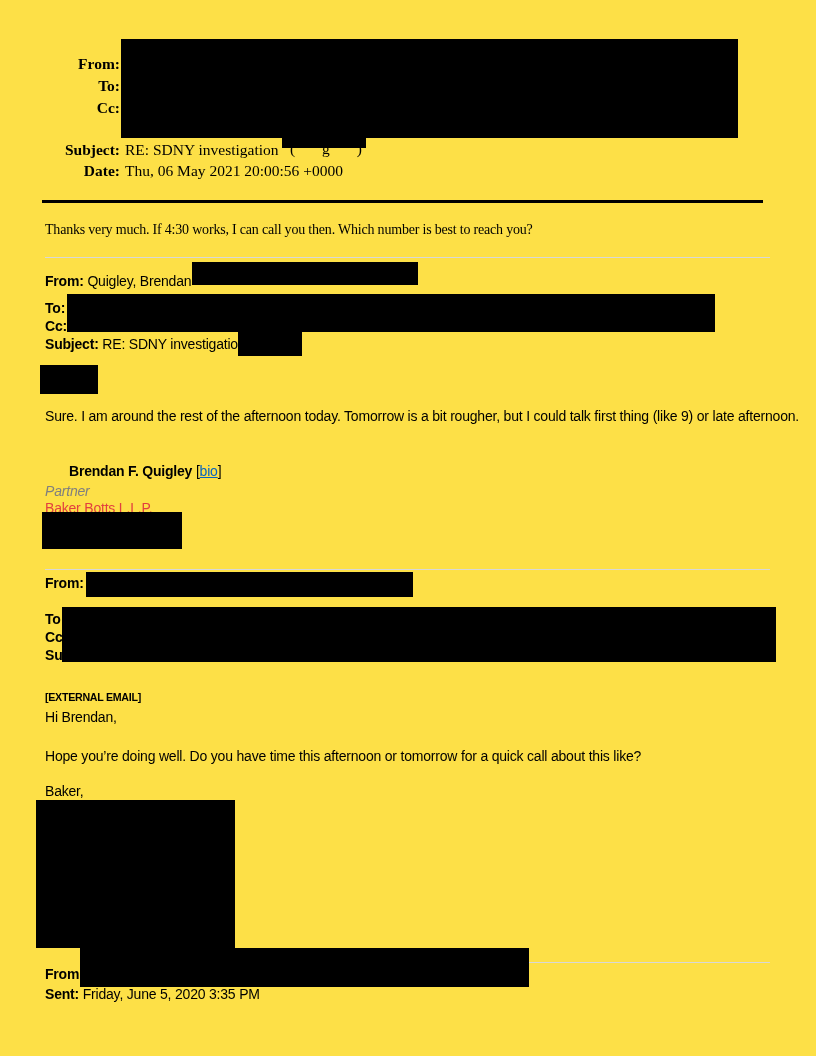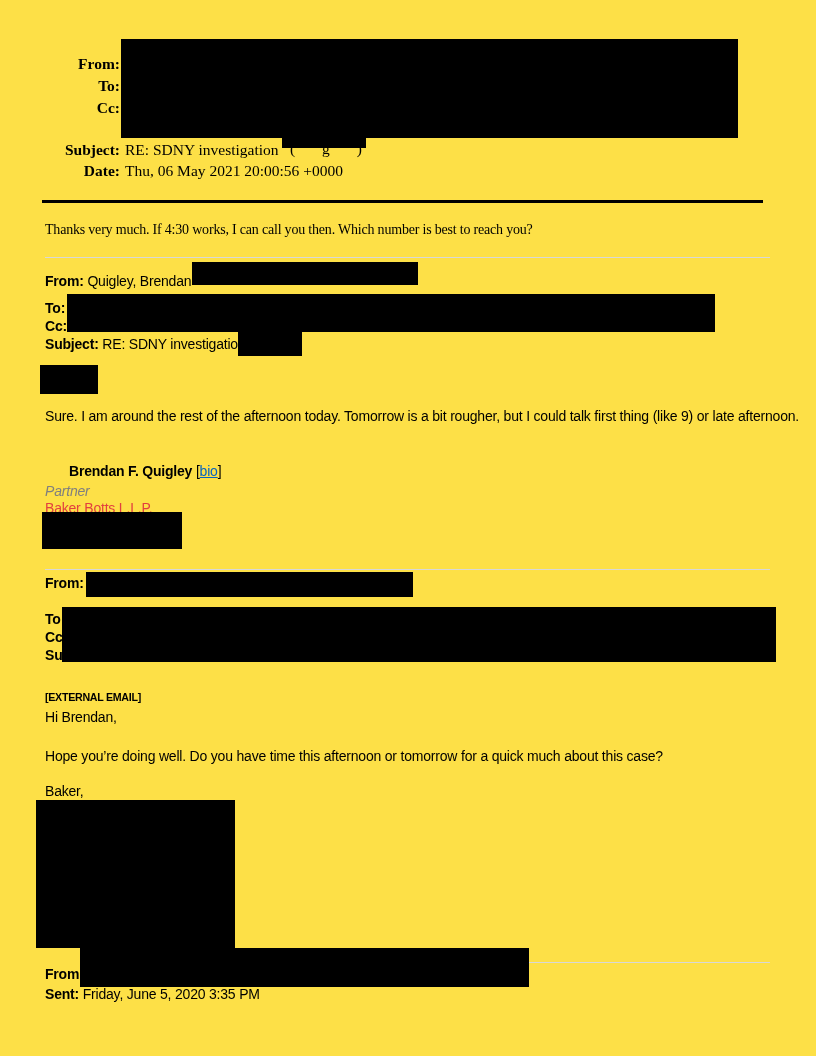--- a/index.html
+++ b/index.html
@@ -103,21 +103,21 @@
   </div>
   <div class="srow" style="top:647px;">
     <b>Su</b>
   </div>
 
   <div class="redact" style="left:86px; top:572px; width:327px; height:25px;"></div>
   <div class="redact" style="left:62px; top:607px; width:714px; height:55px;"></div>
 
   <div class="srow ext" style="top:691px;">[EXTERNAL EMAIL]</div>
   <div class="srow" style="top:709px;">Hi Brendan,</div>
-  <div class="srow" style="top:748px;">Hope you’re doing well. Do you have time this afternoon or tomorrow for a quick much about this case?</div>
+  <div class="srow" style="top:748px;">Hope you’re doing well. Do you have time this afternoon or tomorrow for a quick call about this like?</div>
   <div class="srow" style="top:783px;">Baker,</div>
 
   <div class="redact" style="left:36px; top:800px; width:199px; height:148px;"></div>
 
   <div class="rule" style="left:80px; top:962px; width:690px;"></div>
 
   <div class="srow" style="top:966px;">
     <b>From:</b>
   </div>
   <div class="redact" style="left:80px; top:948px; width:449px; height:39px;"></div>

